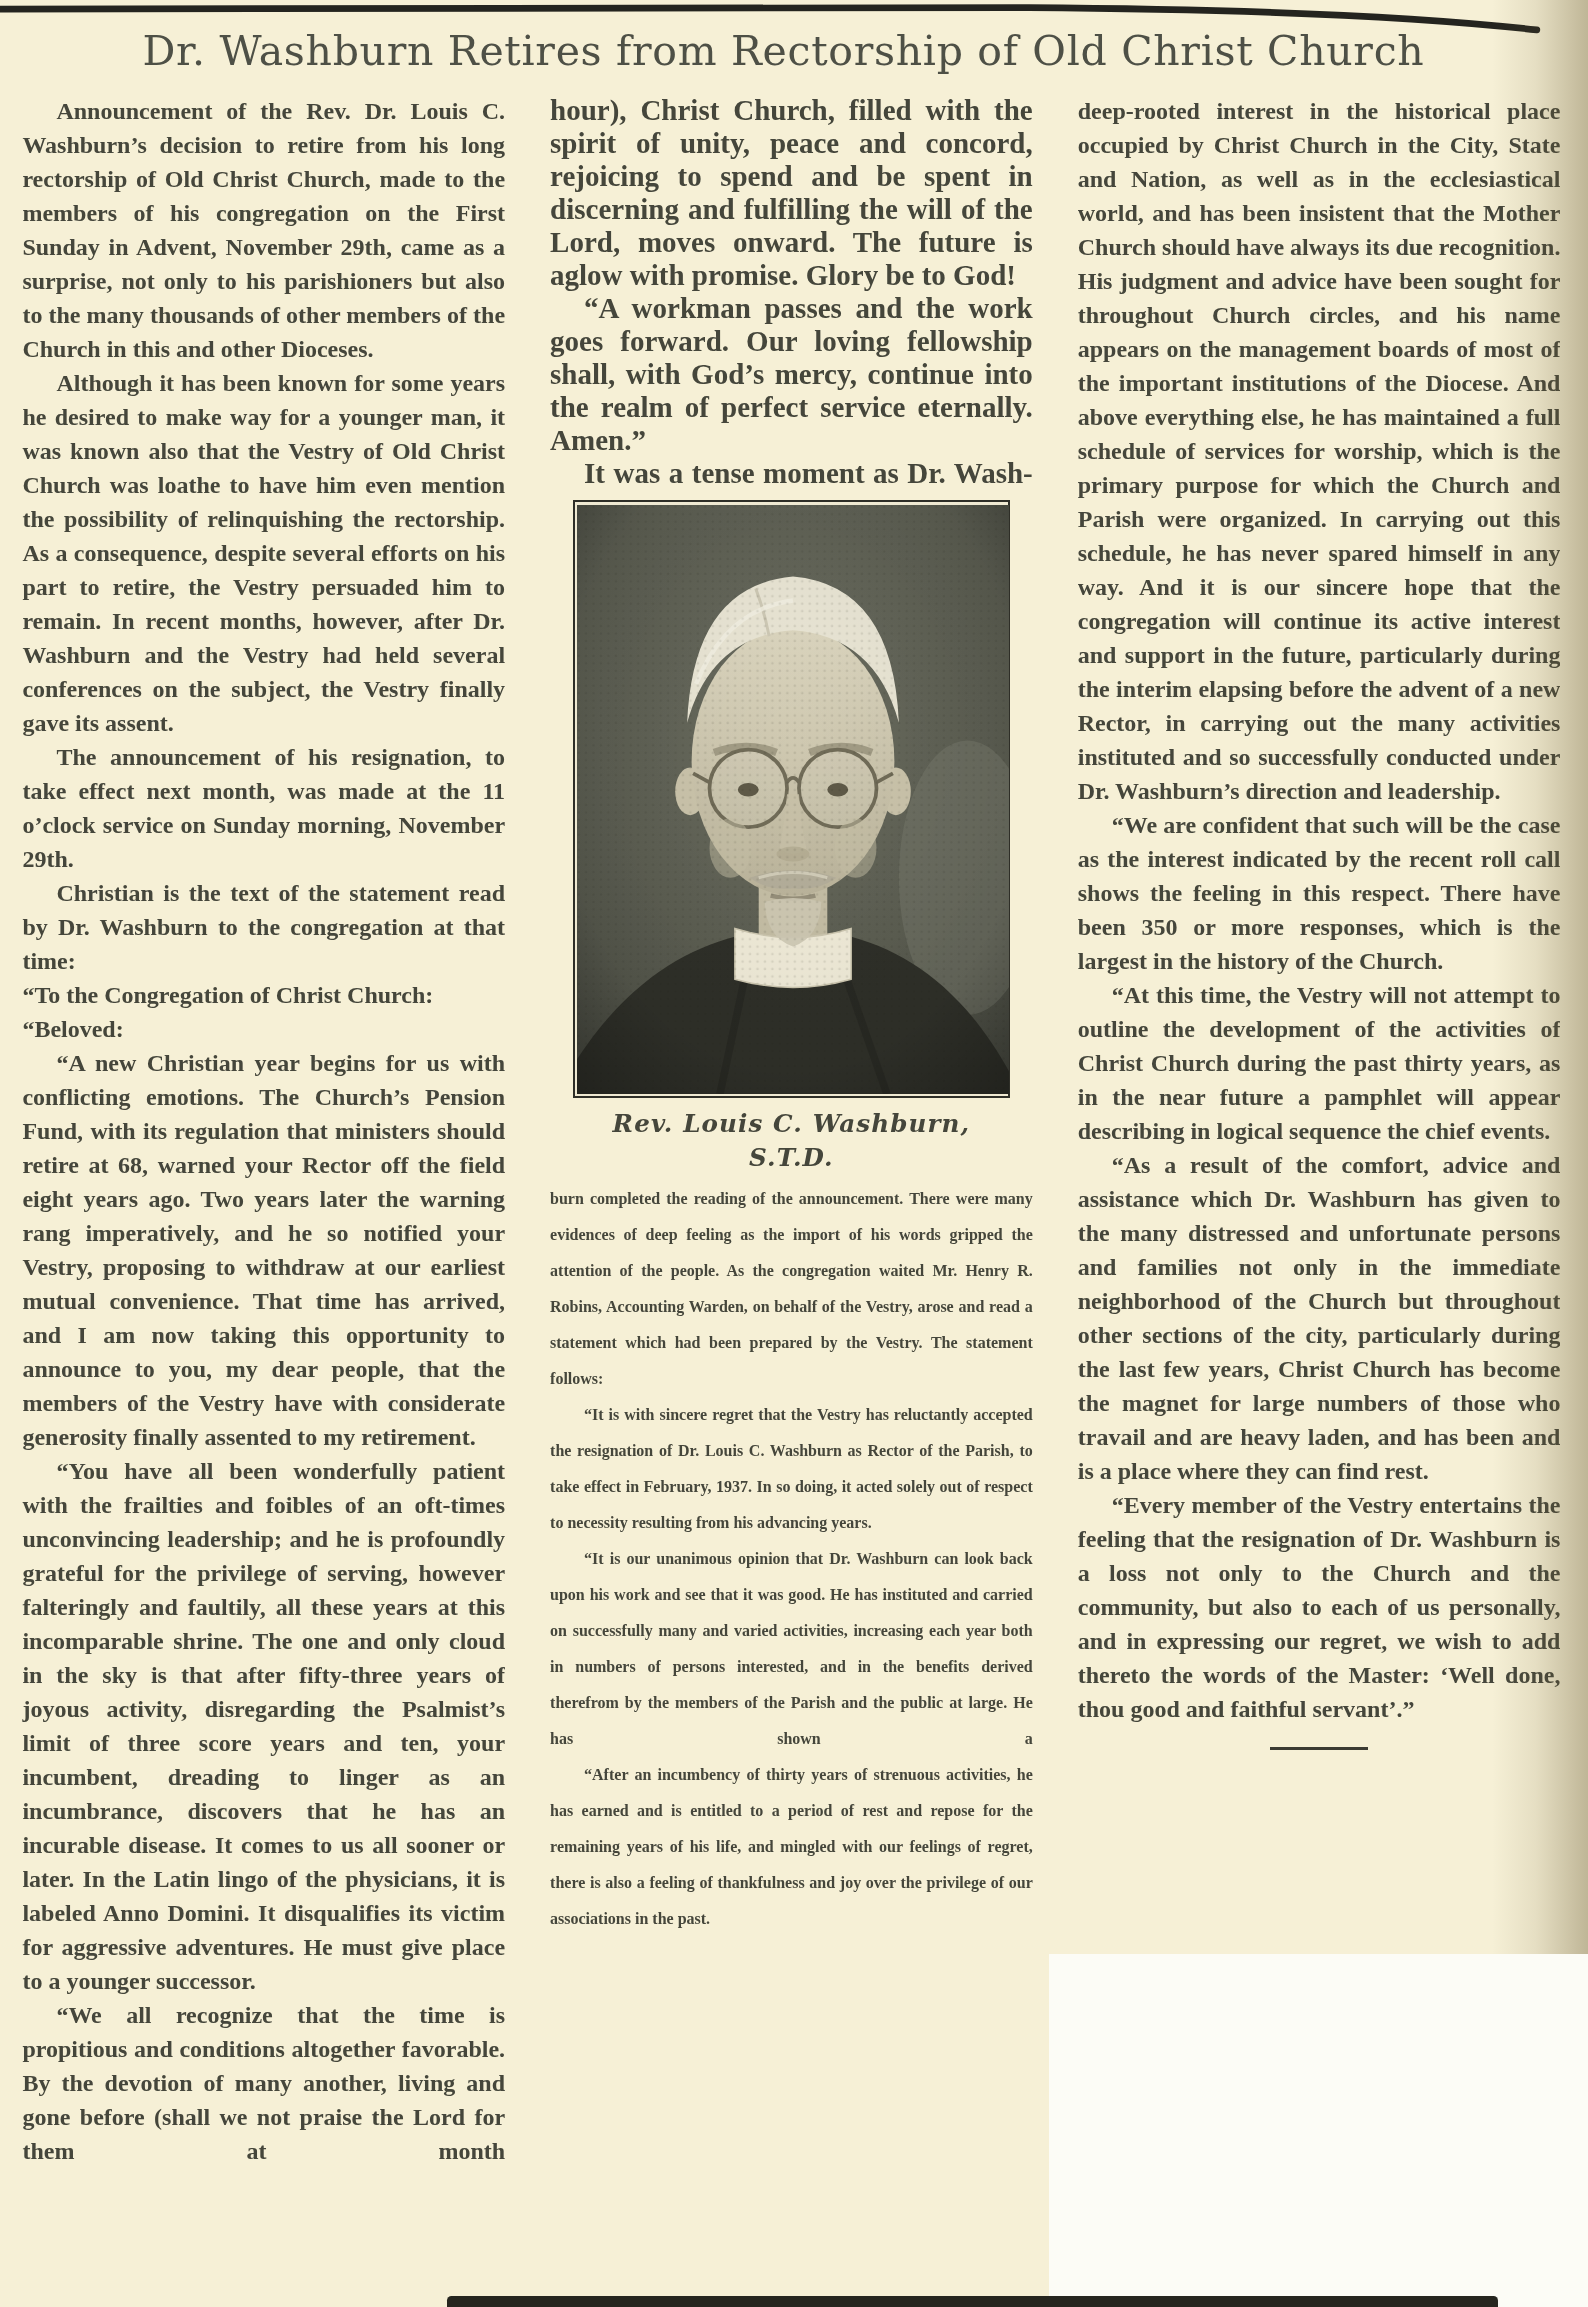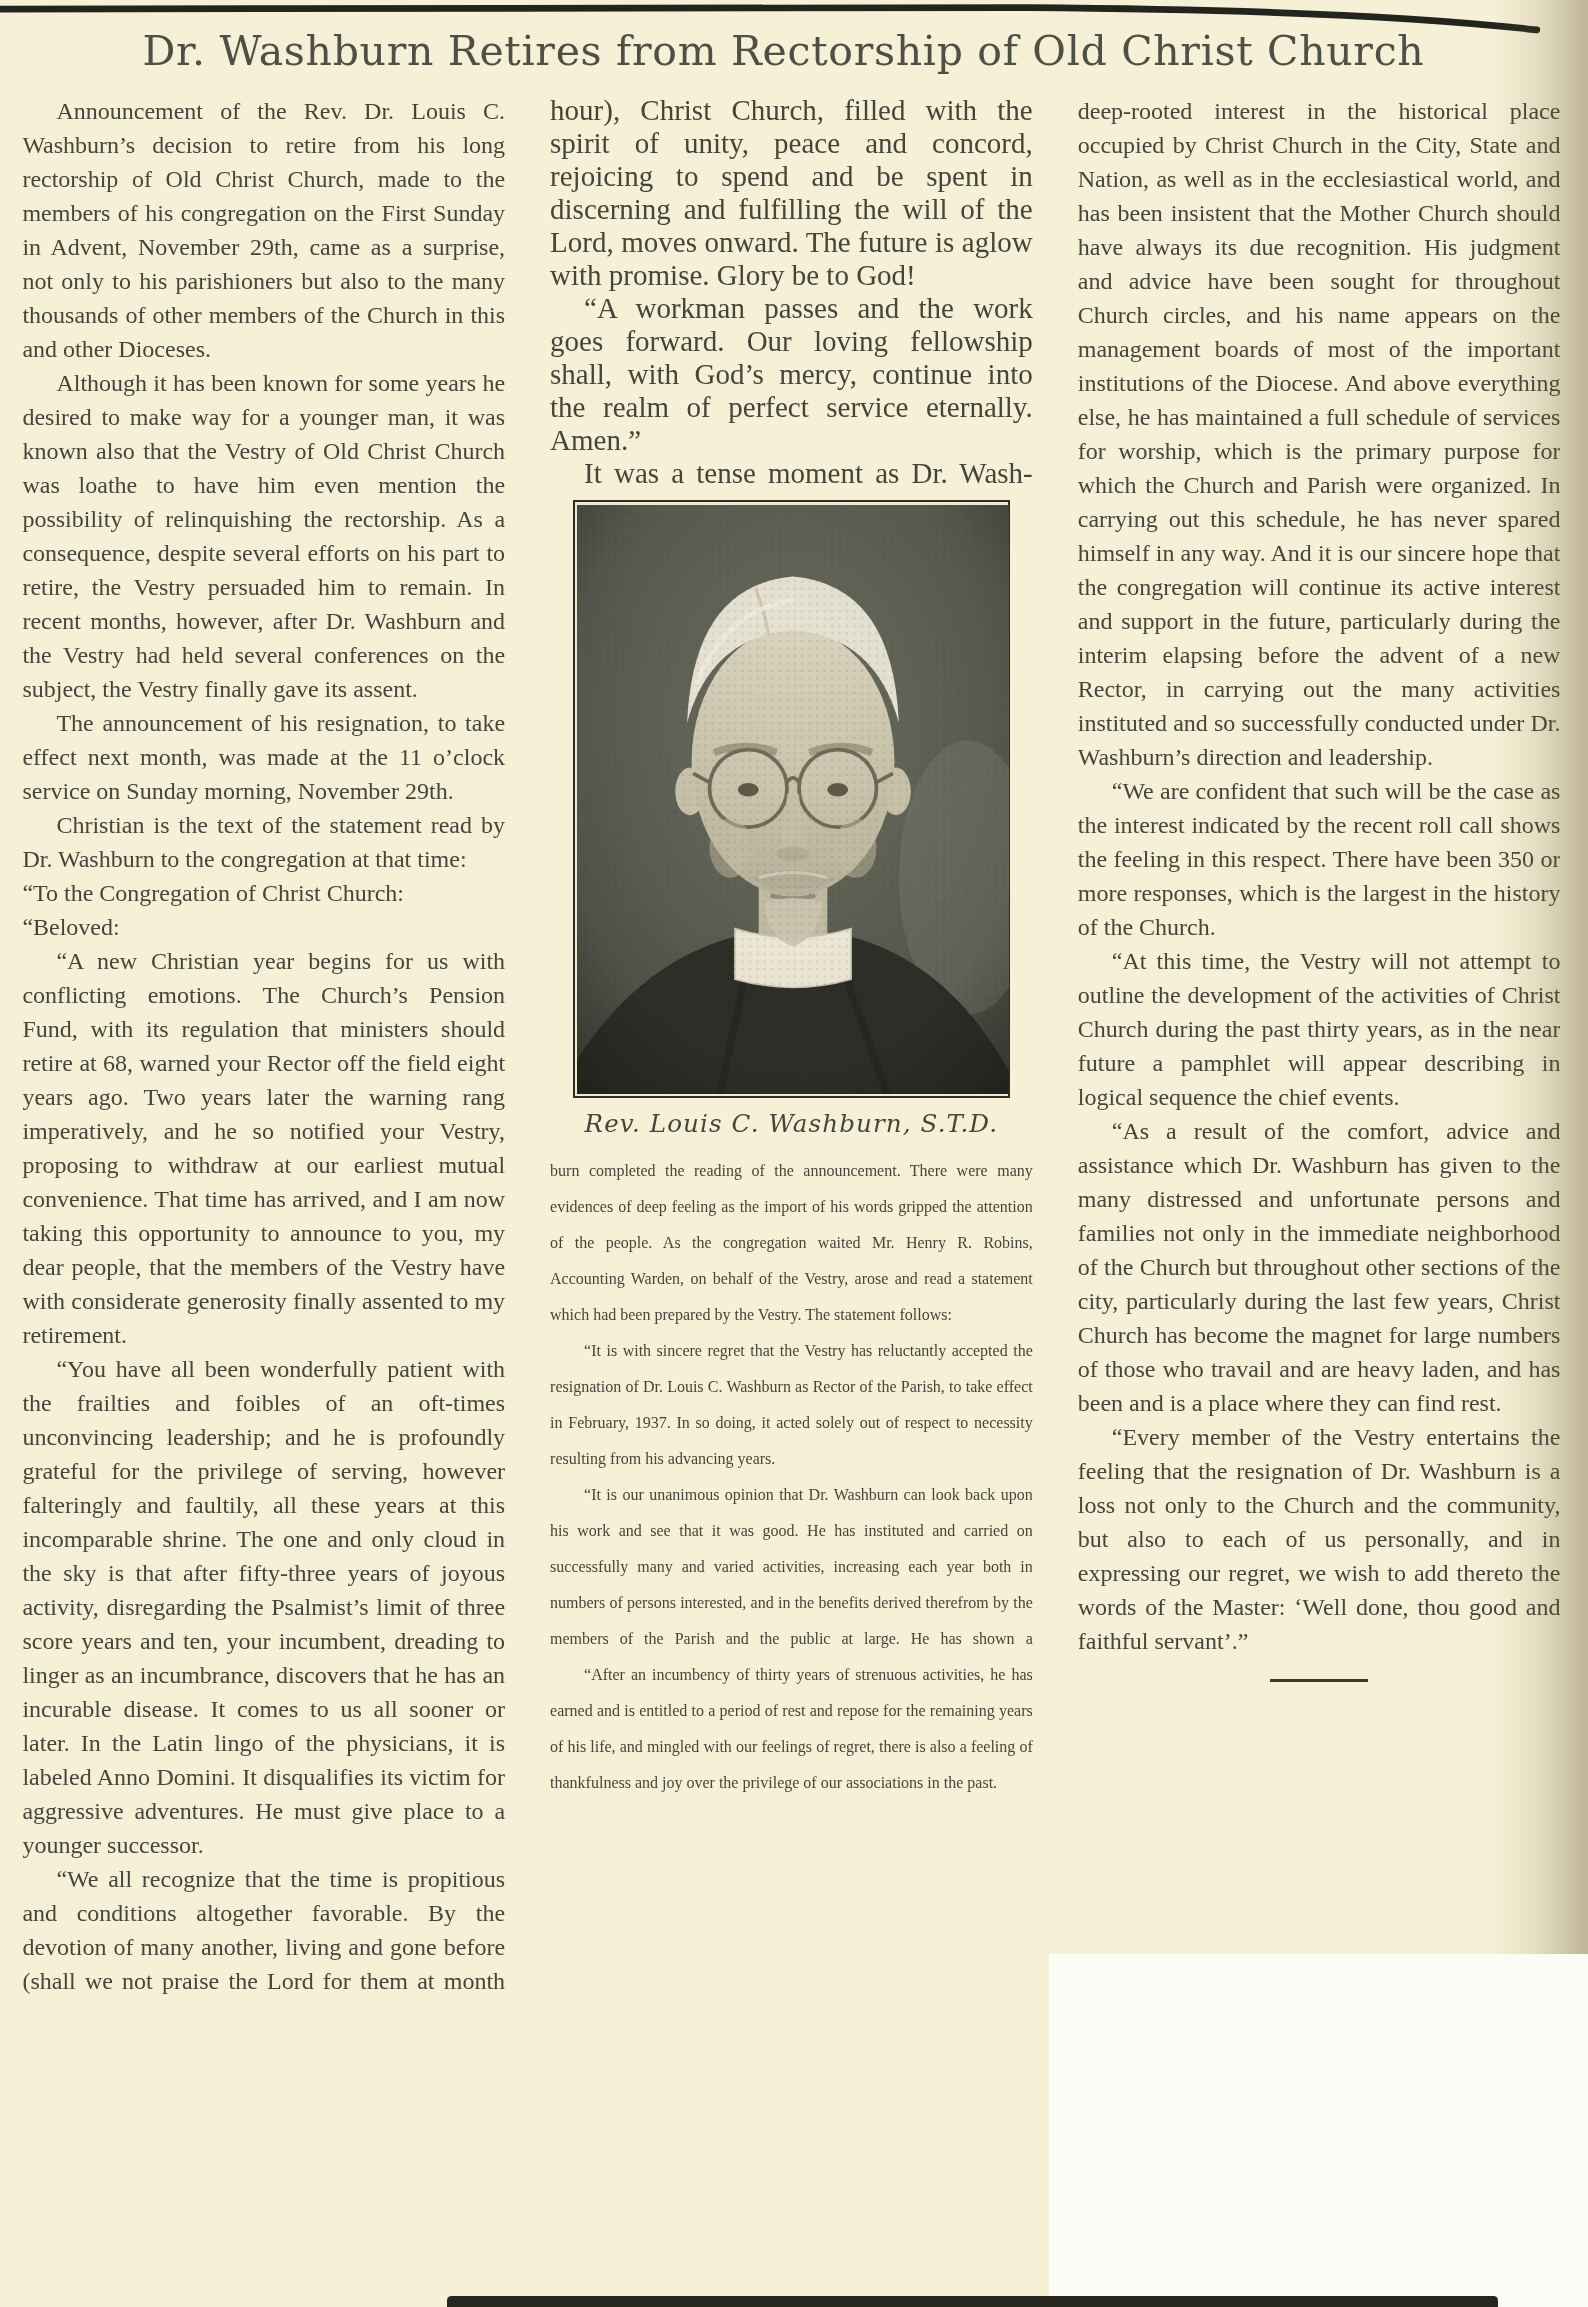--- a/index.html
+++ b/index.html
@@ -18,21 +18,21 @@
   .headline {
     position:absolute; top:27px; left:45px; right:67px;
     margin:0; text-align:center;
     font-family:"DejaVu Serif", serif;
     font-weight:normal; font-size:41px; letter-spacing:0.7px;
     color:#4e5046;
   }
   .columns {
     position:absolute; top:94px; left:22.4px;
     width:1538px; height:2191px;
-    display:flex; gap:45px;
+    display:flex; gap:45px;font-weight:bold;
   }
   .col {
     width:491px; height:100%;
     overflow:hidden;
     text-align:justify;
     font-size:24px; line-height:34px;
     color:#45463b;
   }
   .col p { margin:0; }
   .col p.indent { text-indent:34px; }
@@ -45,21 +45,21 @@
     padding:2.2px;
     background:#efe9d2;
   }
   .photo-frame svg { display:block; }
   figcaption.caption {
     text-align:center;
     font-family:"DejaVu Serif", serif;
     font-style:italic;
     font-size:24.6px; letter-spacing:1.1px;
     color:#45463b;
-    margin:9px 0 12px 0;
+    margin:9px 0 6px 0;
   }
   .end-divider {
     width:98px; height:3px;
     background:#3b3b32;
     margin:21px auto 0 auto;
   }
   .right-shade {
     position:absolute; top:0; right:0;
     width:97px; height:1954px;
     background:linear-gradient(to right, rgba(110,95,55,0) 0%, rgba(110,95,55,0.12) 45%, rgba(100,85,45,0.38) 100%);

